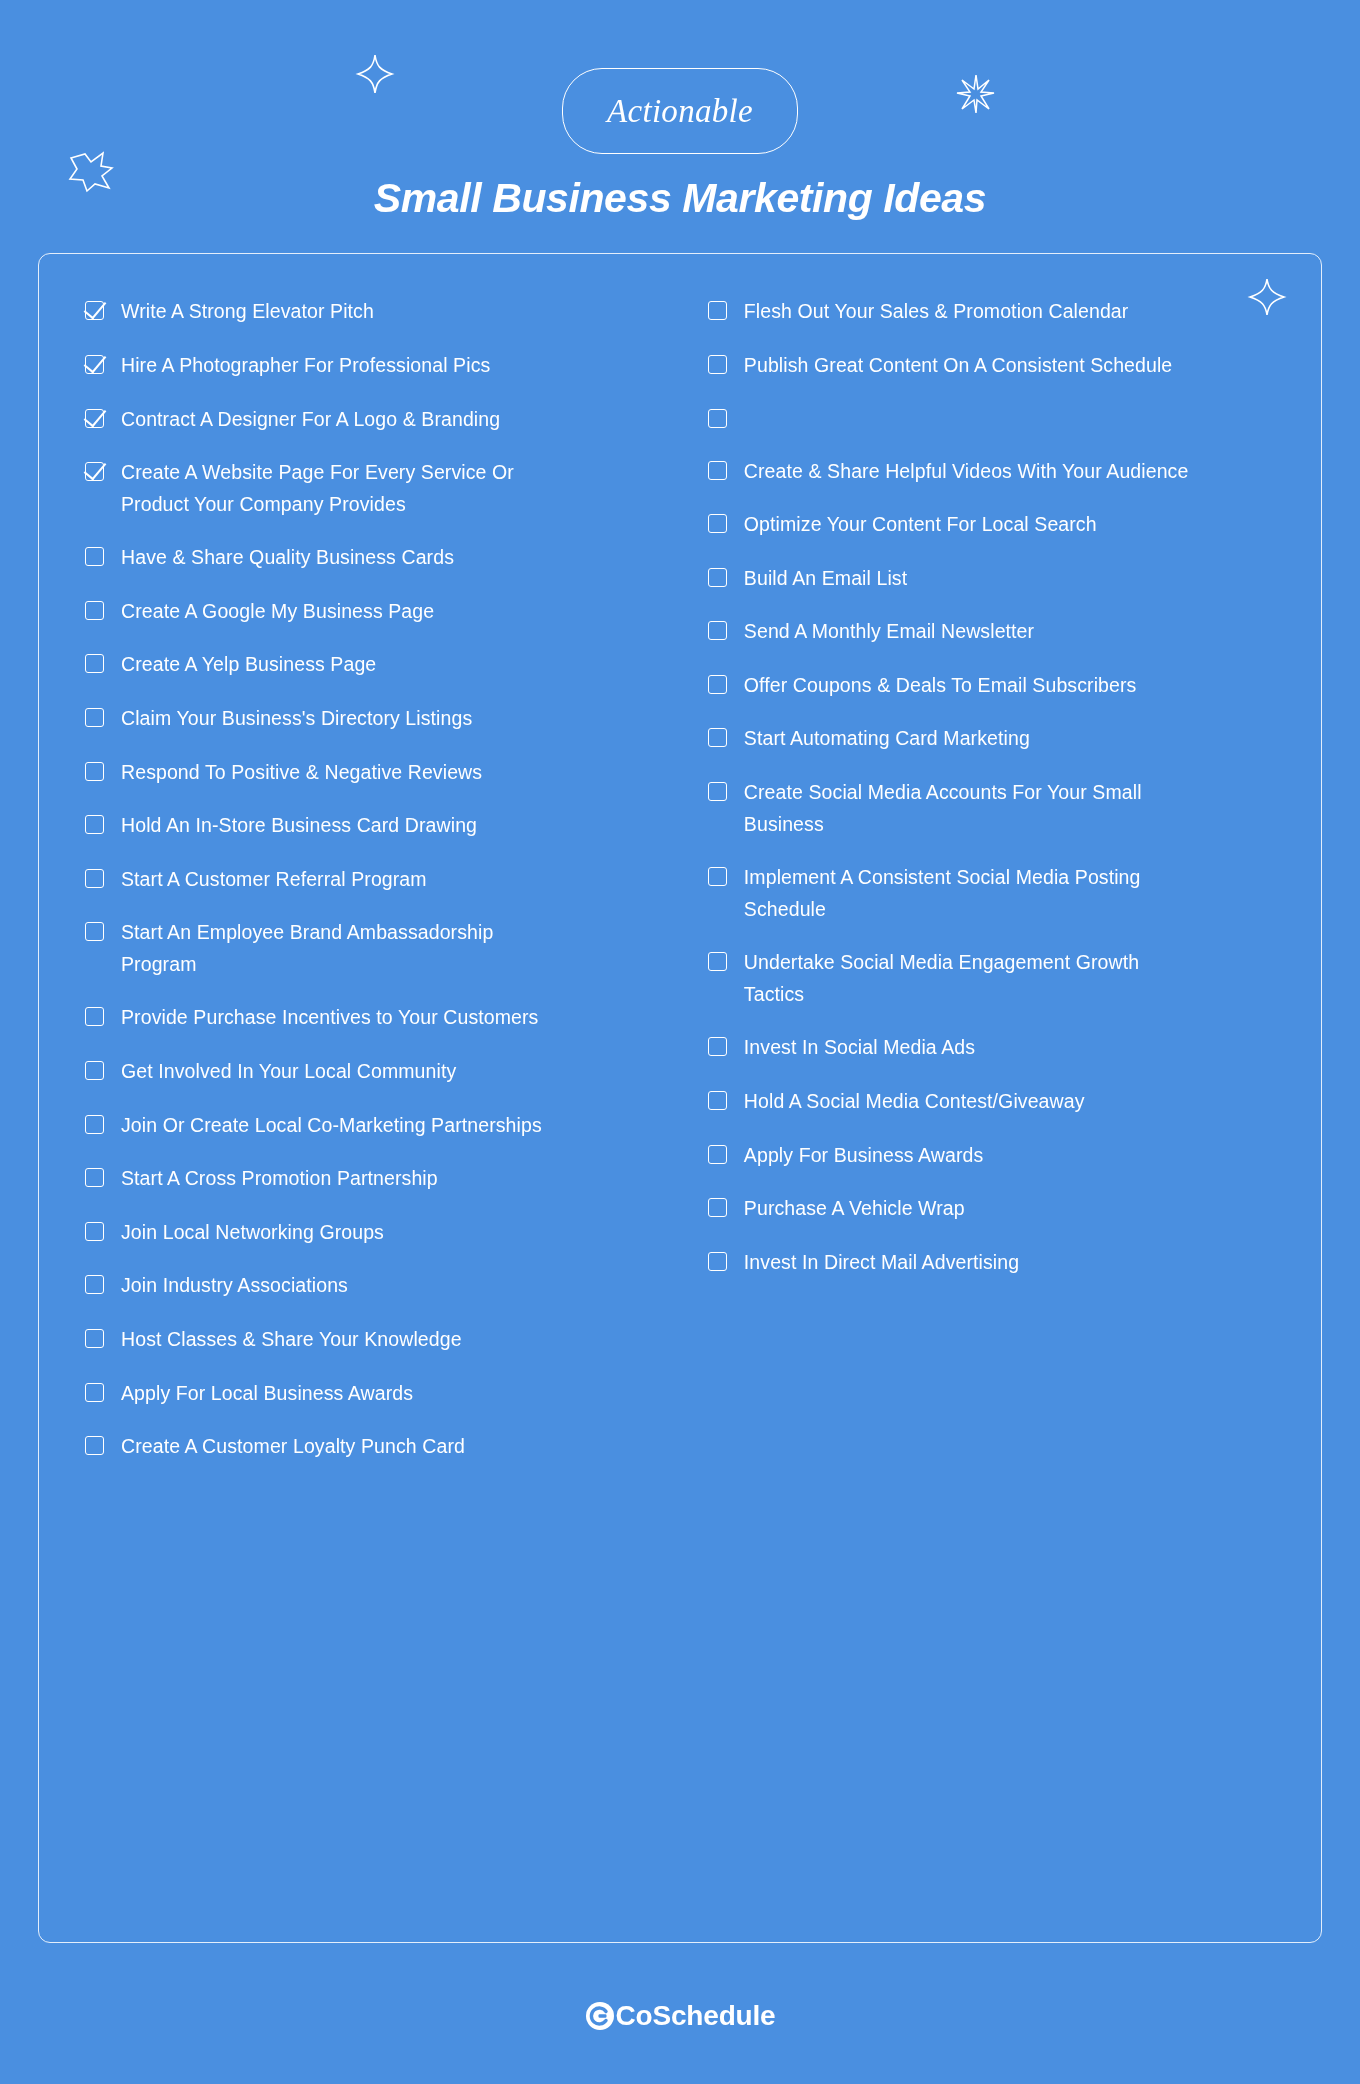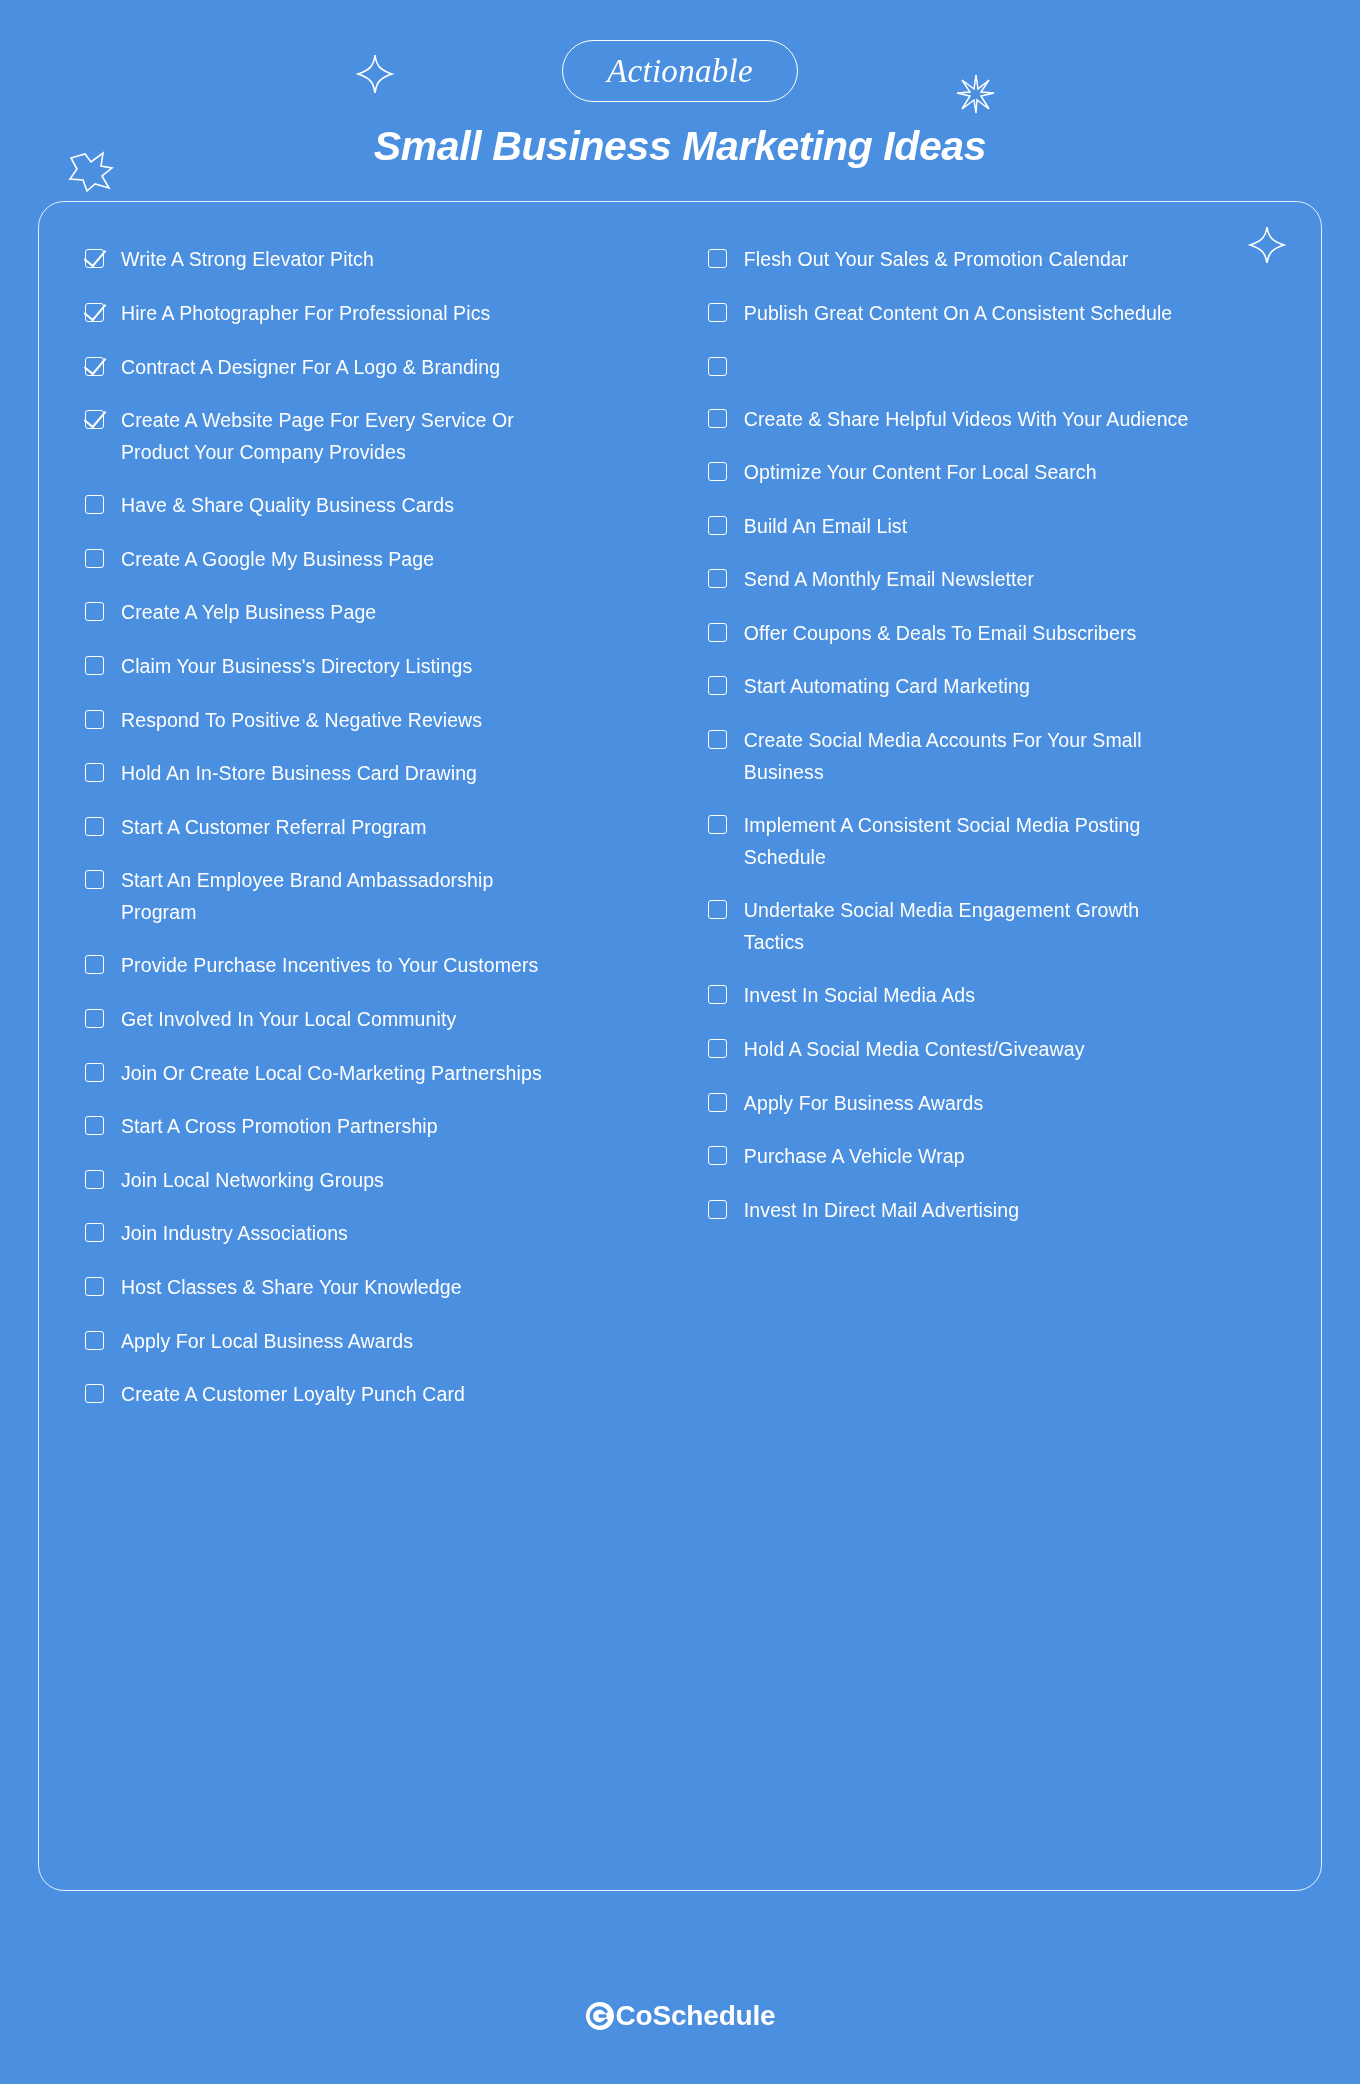--- a/index.html
+++ b/index.html
@@ -24,28 +24,29 @@
     text-align: center;
   }
   .badge-wrap {
     display: flex;
     justify-content: center;
     align-items: center;
   }
   .badge {
     border: 1.6px solid #ffffff;
     border-radius: 40px;
-    padding: 12px 44px;
+    padding: 24px 44px;
     font-family: "Liberation Serif", serif;
     font-style: italic;
     font-size: 33px;
     letter-spacing: 0.3px;
     color: #ffffff;
     display: inline-block;
     line-height: 1.1;
+    margin-top: 28px;
   }
   .main-title {
     margin-top: 22px;
     font-size: 41px;
     font-weight: bold;
     letter-spacing: -0.4px;
     color: #ffffff;
     line-height: 1.1;
     font-style: italic;
   }
@@ -56,21 +57,21 @@
     color: #ffffff;
     pointer-events: none;
   }
   .spark svg { display: block; }
 
   
   .card {
     position: relative;
     margin: 32px 38px 0 38px;
     border: 1.6px solid rgba(255,255,255,0.85);
-    border-radius: 26px;
+    border-radius: 12px;
     height: 1690px;
     padding: 42px 46px 30px 46px;
   }
   .card-spark {
     position: absolute;
     top: 22px;
     right: 34px;
   }
 
   .columns {

